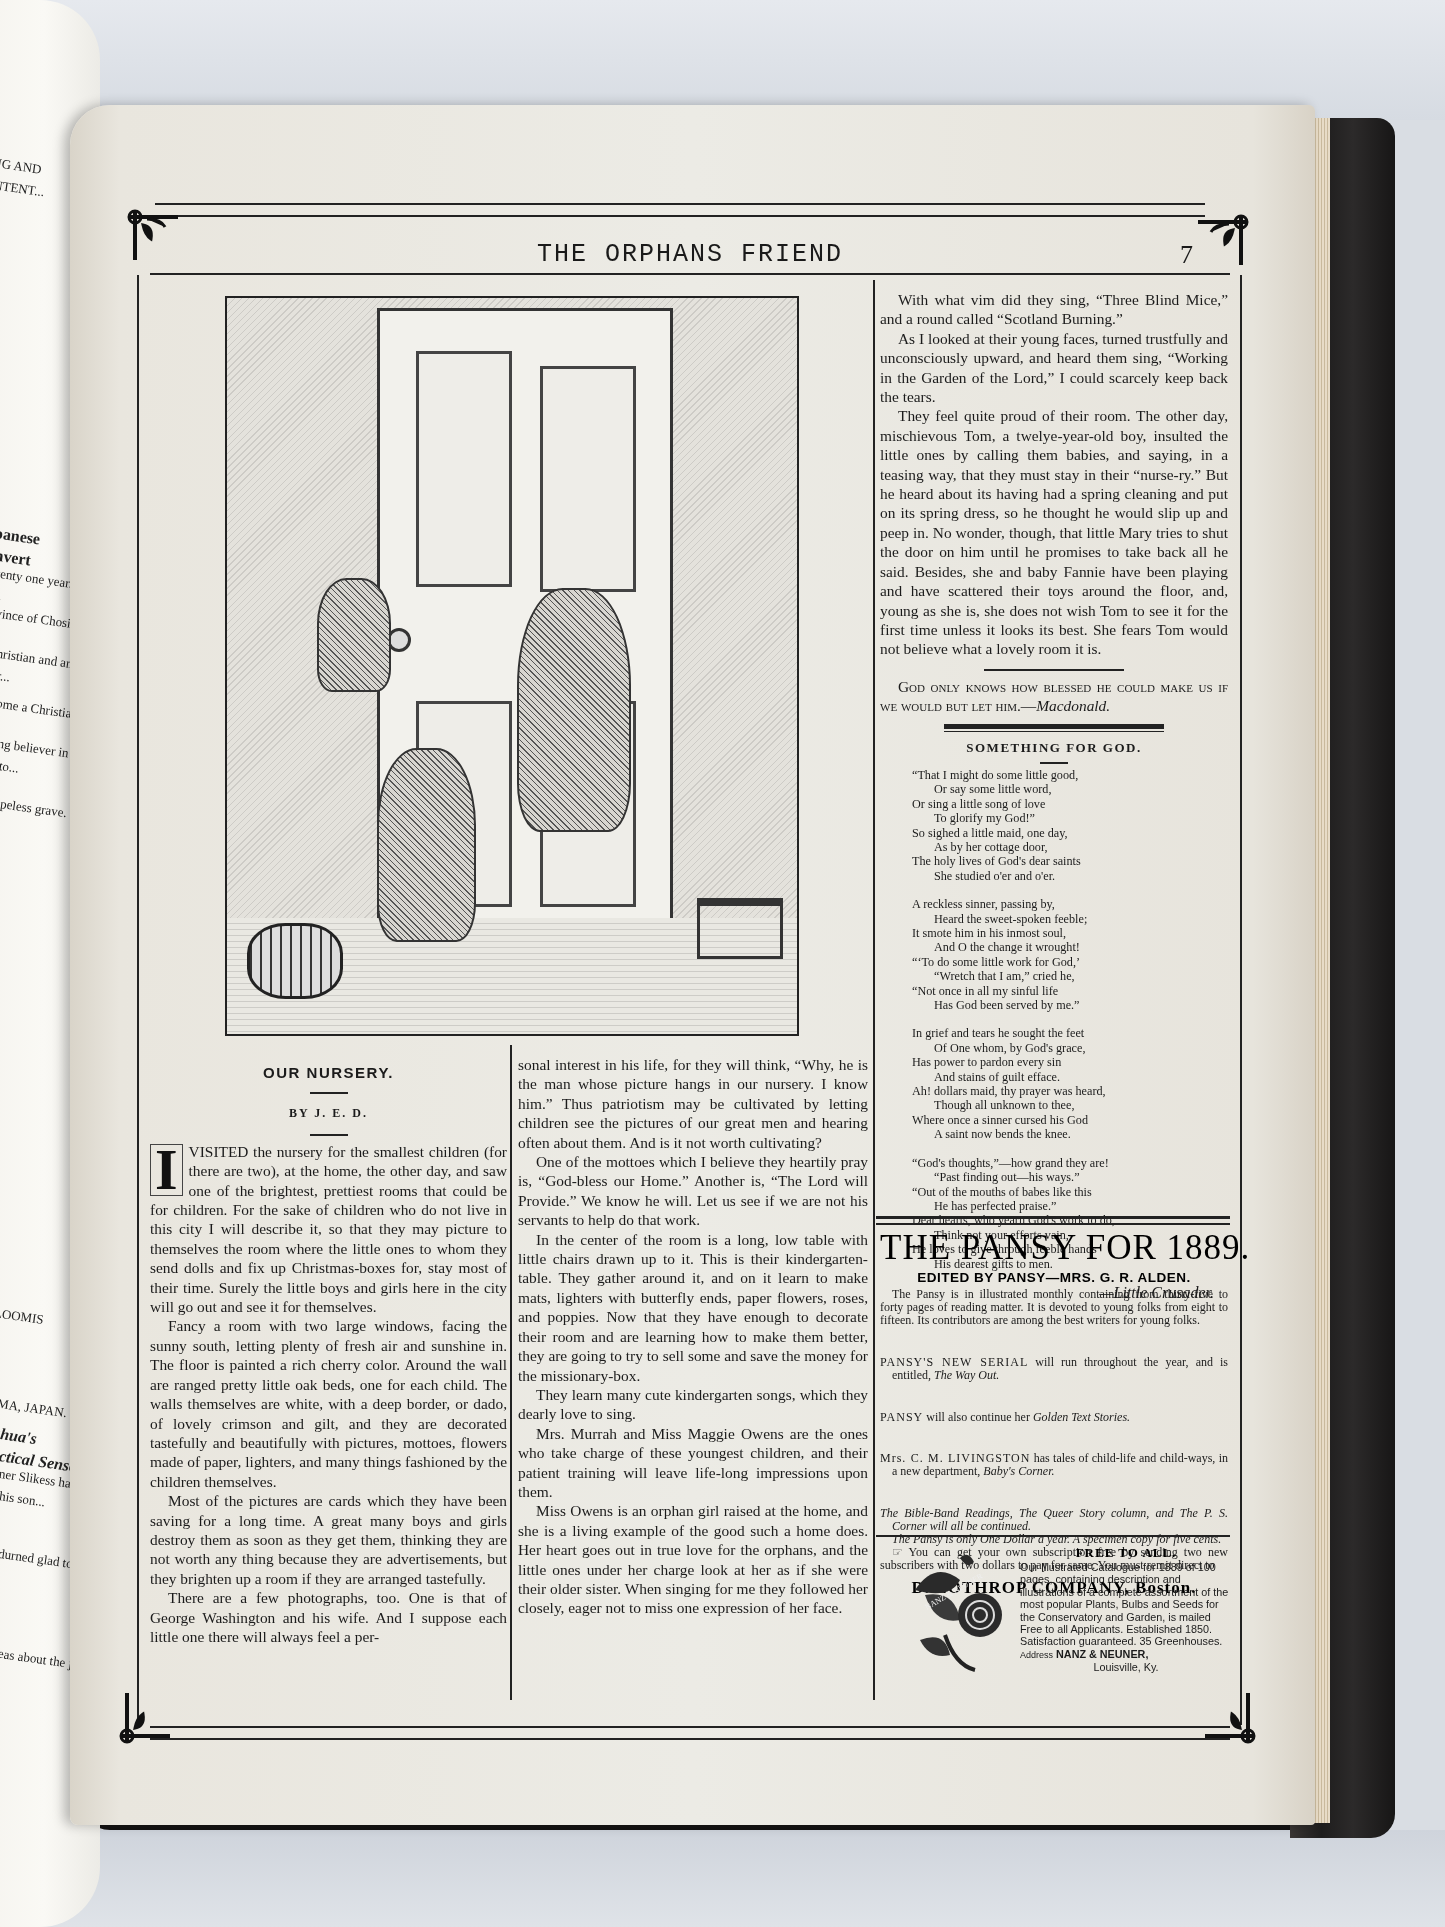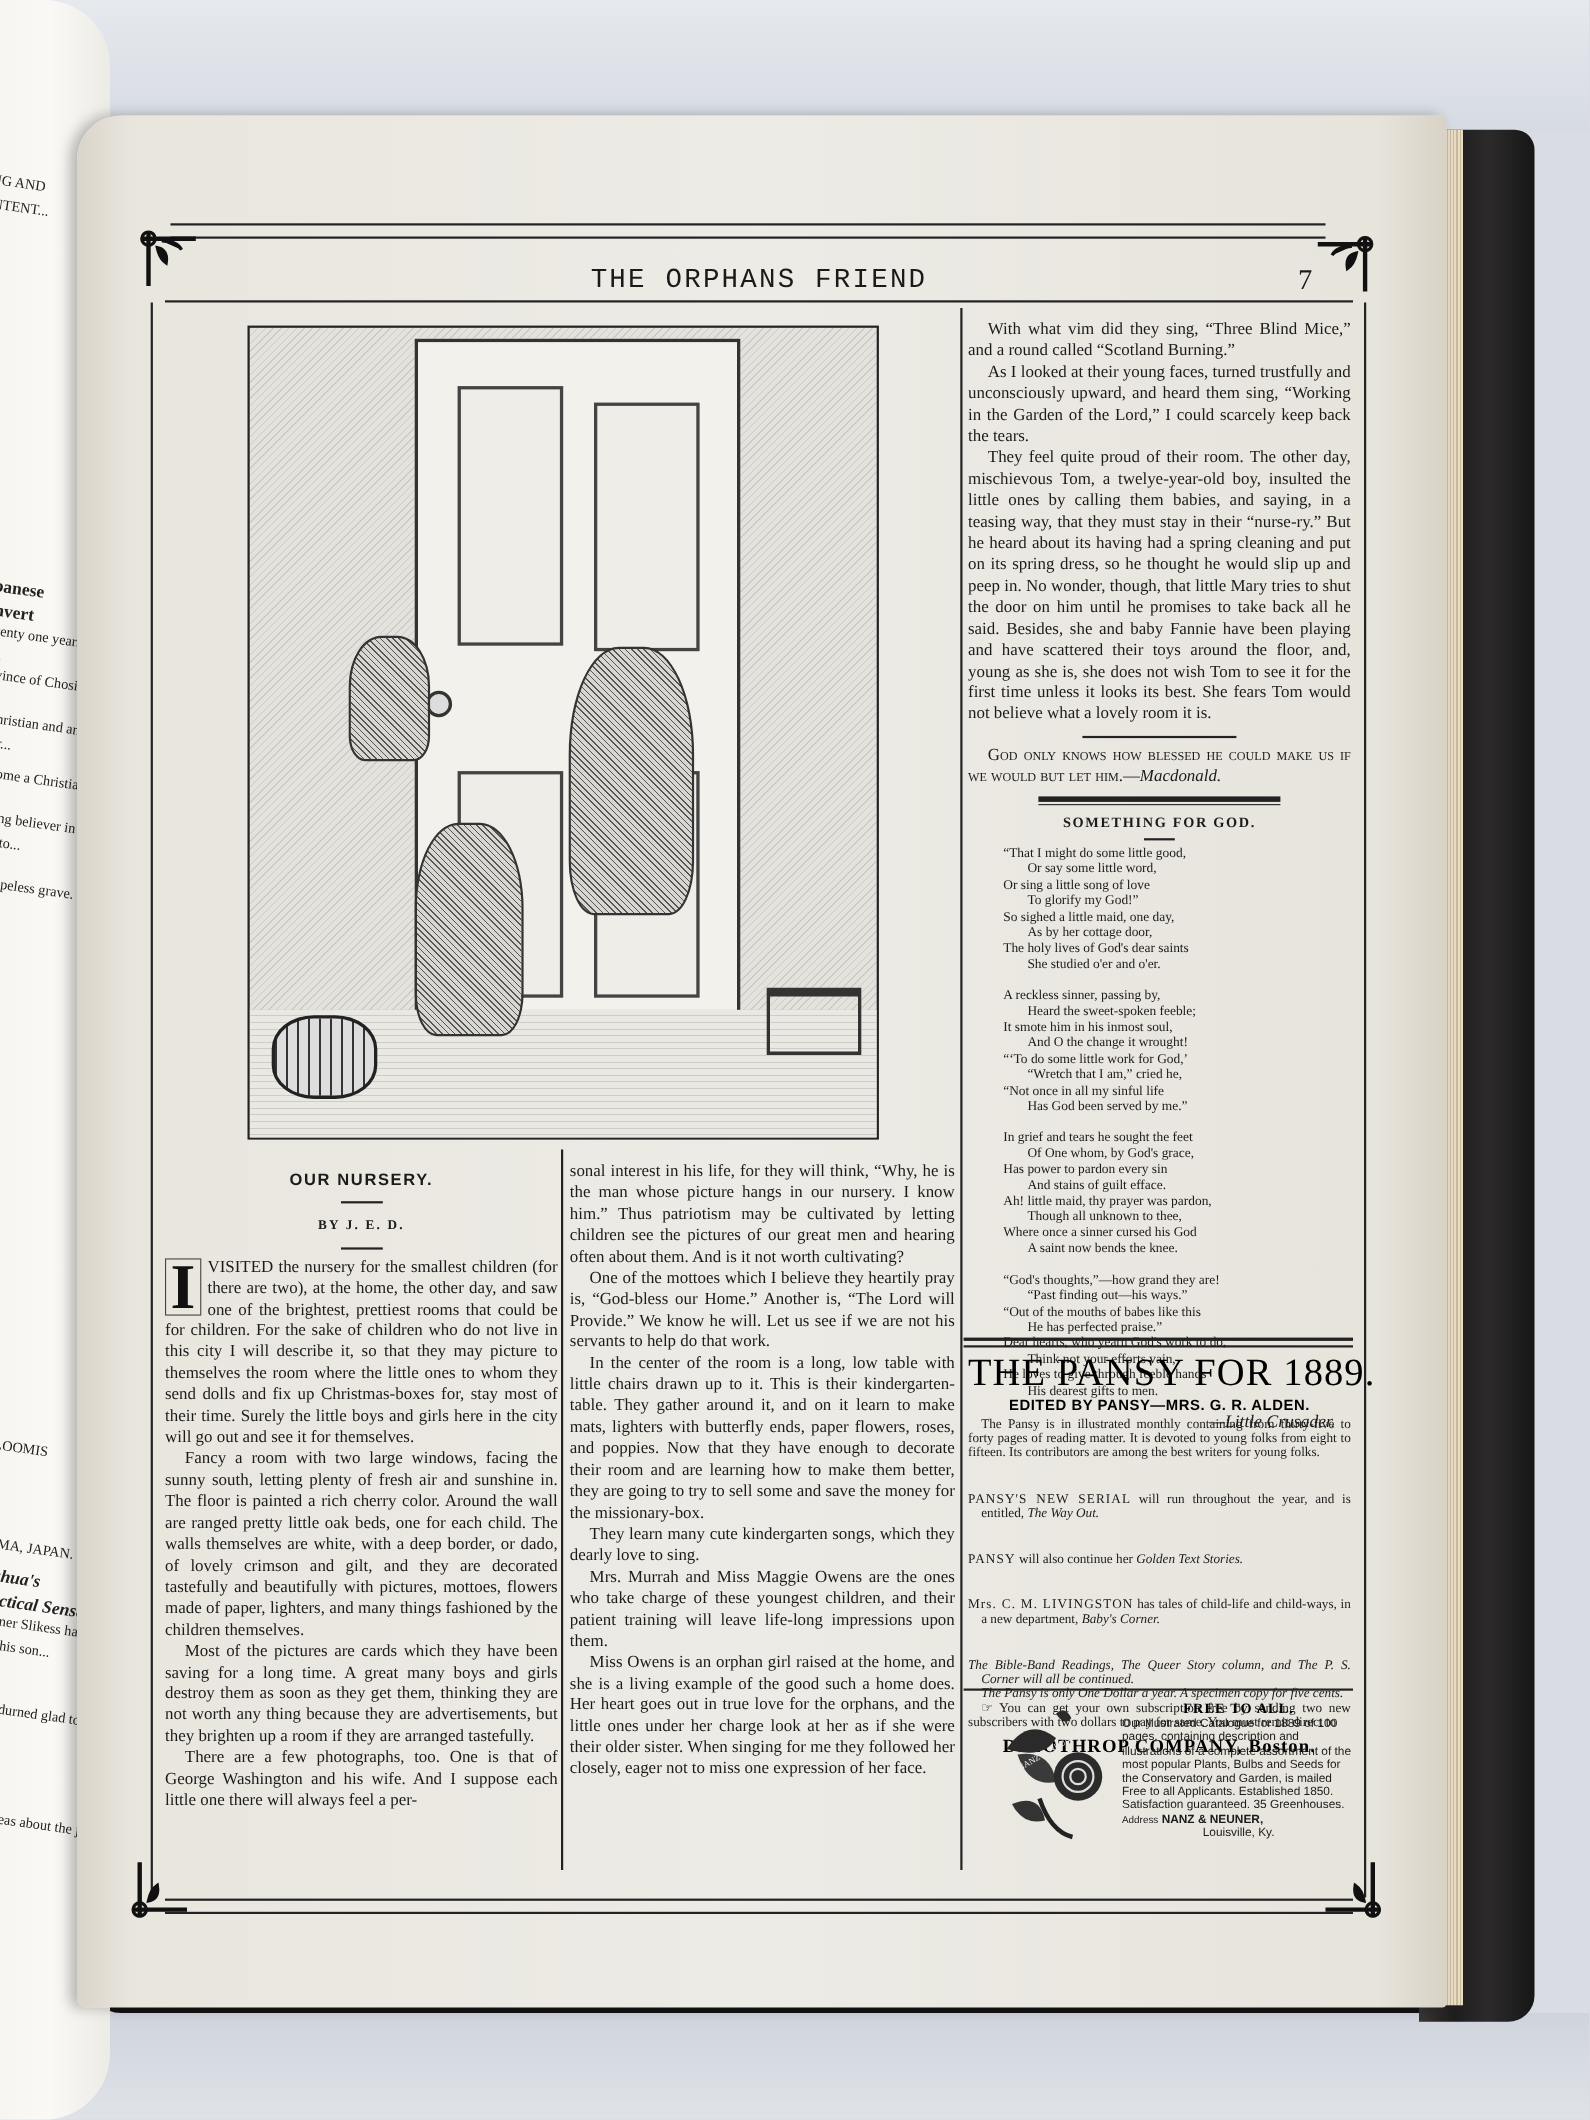--- a/index.html
+++ b/index.html
@@ -215,21 +215,21 @@
       <div>“‘To do some little work for God,’</div>
       <div class="ind">“Wretch that I am,” cried he,</div>
       <div>“Not once in all my sinful life</div>
       <div class="ind">Has God been served by me.”</div>
     </div>
     <div class="stanza">
       <div>In grief and tears he sought the feet</div>
       <div class="ind">Of One whom, by God's grace,</div>
       <div>Has power to pardon every sin</div>
       <div class="ind">And stains of guilt efface.</div>
-      <div>Ah! little maid, thy prayer was pardon,</div>
+      <div>Ah! dollars maid, thy prayer was heard,</div>
       <div class="ind">Though all unknown to thee,</div>
       <div>Where once a sinner cursed his God</div>
       <div class="ind">A saint now bends the knee.</div>
     </div>
     <div class="stanza" style="margin-bottom:2px;">
       <div>“God's thoughts,”—how grand they are!</div>
       <div class="ind">“Past finding out—his ways.”</div>
       <div>“Out of the mouths of babes like this</div>
       <div class="ind">He has perfected praise.”</div>
       <div>Dear hearts, who yearn God's work to do,</div>

